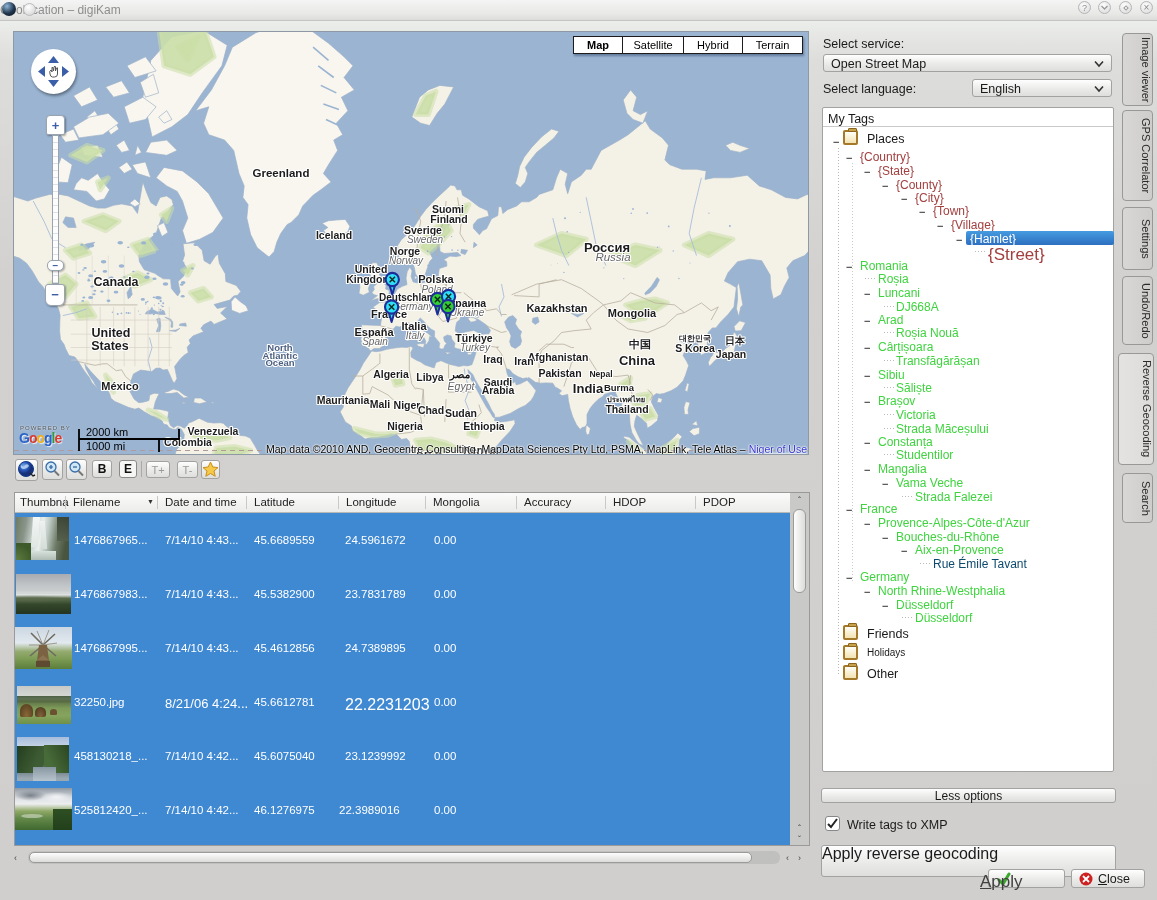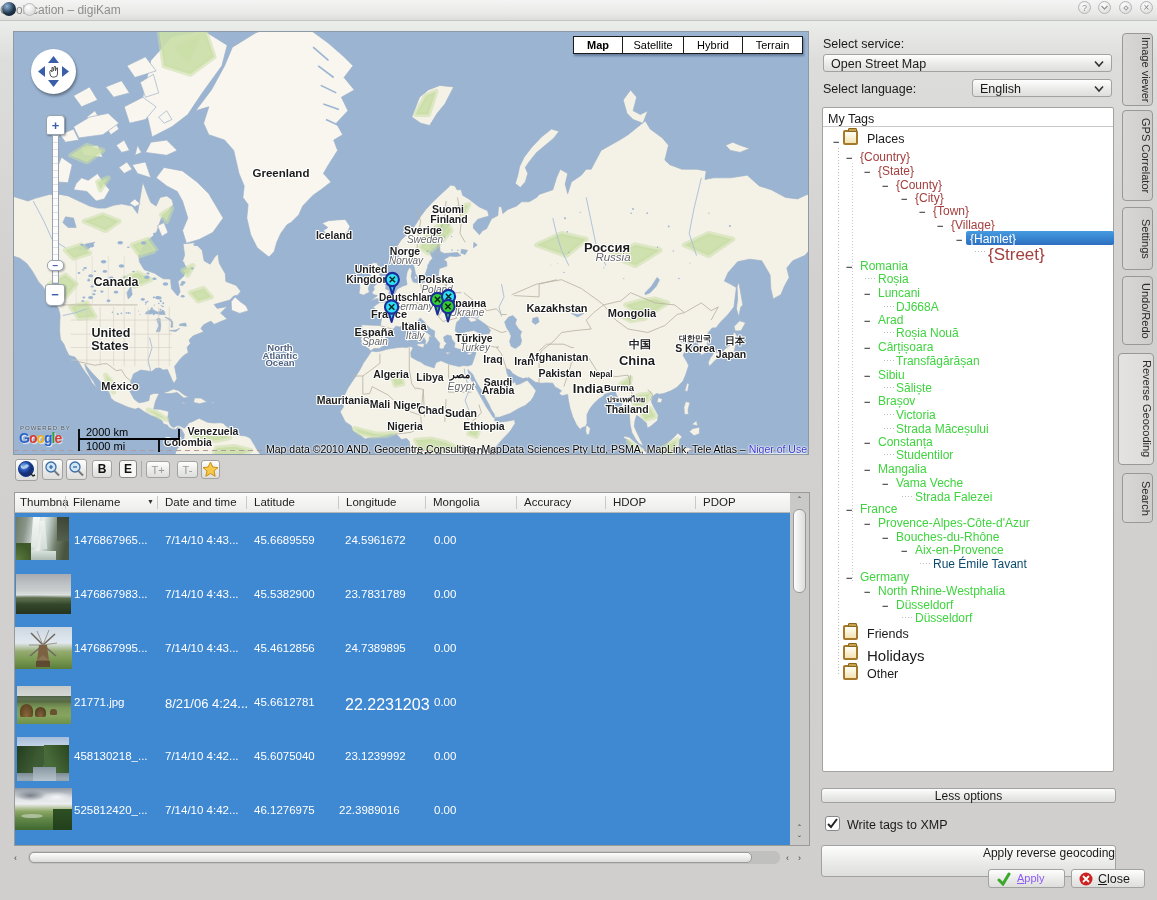--- a/index.html
+++ b/index.html
@@ -528,21 +528,21 @@
     <div style="position:absolute;left:239px;top:149px;font-size:11.5px;color:#fff">45.4612856</div>
     <div style="position:absolute;left:330px;top:149px;font-size:11.5px;color:#fff">24.7389895</div>
     <div style="position:absolute;left:419px;top:149px;font-size:11.5px;color:#fff">0.00</div>
     <div style="position:absolute;left:2px;top:193px;width:54px;height:38px;overflow:hidden">
       <div style="position:absolute;inset:0;background:linear-gradient(#c6c9c6 0%,#d5d7d3 26%,#5d7046 40%,#7d9a58 58%,#86a45e 78%,#6e9048 100%)"></div>
 <div style="position:absolute;left:0;top:26%;width:100%;height:18%;background:linear-gradient(rgba(60,80,50,.9),rgba(90,115,65,.3))"></div>
 <div style="position:absolute;left:6%;top:48%;width:24%;height:34%;background:radial-gradient(ellipse at 50% 90%,#8a6838,#5c4424 75%);border-radius:50% 50% 20% 20%"></div>
 <div style="position:absolute;left:33%;top:54%;width:20%;height:28%;background:radial-gradient(ellipse at 50% 90%,#84633a,#553f22 75%);border-radius:50% 50% 20% 20%"></div>
 <div style="position:absolute;left:62%;top:60%;width:12%;height:16%;background:#6a5230;border-radius:50% 50% 20% 20%"></div>
     </div>
-    <div style="position:absolute;left:59px;top:203px;font-size:11.5px;color:#fff">21771.jpg</div>
+    <div style="position:absolute;left:59px;top:203px;font-size:11.5px;color:#fff">32250.jpg</div>
     <div style="position:absolute;left:150px;top:203px;font-size:13px;color:#fff">8/21/06 4:24...</div>
     <div style="position:absolute;left:239px;top:203px;font-size:11.5px;color:#fff">45.6612781</div>
     <div style="position:absolute;left:330px;top:203px;font-size:16px;color:#fff">22.2231203</div>
     <div style="position:absolute;left:419px;top:203px;font-size:11.5px;color:#fff">0.00</div>
     <div style="position:absolute;left:2px;top:244px;width:52px;height:44px;overflow:hidden">
       <div style="position:absolute;inset:0;background:linear-gradient(#a6bddb 0%,#c3d2e4 20%,#5a7448 34%,#3a5830 56%,#72838c 78%,#9aa8b2 94%)"></div>
 <div style="position:absolute;left:0;top:20%;width:52%;height:62%;background:linear-gradient(115deg,#243d1e,#3e5c34 70%);border-radius:0 0 40% 0"></div>
 <div style="position:absolute;right:0;top:18%;width:48%;height:64%;background:linear-gradient(245deg,#2a451f,#486b3a 70%);border-radius:0 0 0 35%"></div>
 <div style="position:absolute;left:30%;top:68%;width:45%;height:32%;background:linear-gradient(#8797a2,#b8c4cc)"></div>
     </div>
@@ -669,37 +669,37 @@
 <div style="position:absolute;left:864px;top:586px;width:8px;font-size:11px;color:#555;font-weight:bold">−</div>
 <div style="position:absolute;left:896px;top:598px;font-size:12px;color:#3fd43f;white-space:nowrap">Düsseldorf</div>
 <div style="position:absolute;left:882px;top:600px;width:8px;font-size:11px;color:#555;font-weight:bold">−</div>
 <div style="position:absolute;left:915px;top:611px;font-size:12px;color:#3fd43f;white-space:nowrap">Düsseldorf</div>
 <div style="position:absolute;left:902px;top:617px;width:10px;height:1px;background-image:repeating-linear-gradient(to right,#bbb 0 1px,transparent 1px 3px)"></div>
 <div style="position:absolute;left:843px;top:625px;width:15px;height:15px;border:2px solid #a5782a;border-radius:2px;background:linear-gradient(#fffef8,#f3e3b2)"></div>
 <div style="position:absolute;left:848px;top:623px;width:9px;height:4px;background:#c9a04a;border:1px solid #8a651f;border-radius:1px"></div>
 <div style="position:absolute;left:867px;top:627px;font-size:12.5px;color:#1a1a1a">Friends</div>
 <div style="position:absolute;left:843px;top:645px;width:15px;height:15px;border:2px solid #a5782a;border-radius:2px;background:linear-gradient(#fffef8,#f3e3b2)"></div>
 <div style="position:absolute;left:848px;top:643px;width:9px;height:4px;background:#c9a04a;border:1px solid #8a651f;border-radius:1px"></div>
-<div style="position:absolute;left:867px;top:647px;font-size:15px;color:#1a1a1a">Holidays</div>
+<div style="position:absolute;left:867px;top:647px;font-size:10px;color:#1a1a1a">Holidays</div>
 <div style="position:absolute;left:843px;top:665px;width:15px;height:15px;border:2px solid #a5782a;border-radius:2px;background:linear-gradient(#fffef8,#f3e3b2)"></div>
 <div style="position:absolute;left:848px;top:663px;width:9px;height:4px;background:#c9a04a;border:1px solid #8a651f;border-radius:1px"></div>
 <div style="position:absolute;left:867px;top:667px;font-size:12.5px;color:#1a1a1a">Other</div>
 
 <div class="btn" style="position:absolute;left:821px;top:788px;width:295px;height:15px;font-size:12px;text-align:center;line-height:14px;color:#1a1a1a">Less options</div>
 <div style="position:absolute;left:825px;top:816px;width:15px;height:15px;background:#fff;border:1px solid #888;border-radius:3px"></div>
 <svg style="position:absolute;left:825px;top:816px" width="15" height="15">
     <path d="M3,8 L6,11 L12,3" stroke="#222" stroke-width="2" fill="none"></path>
   </svg>
 <div style="position:absolute;left:847px;top:818px;font-size:12.5px;color:#1a1a1a">Write tags to XMP</div>
-<div class="btn" style="position:absolute;left:821px;top:845px;width:295px;height:32px;font-size:12px;text-align:right;line-height:15px;color:#1a1a1a">Apply reverse geocoding</div>
+<div class="btn" style="position:absolute;left:821px;top:845px;width:295px;height:32px;font-size:16px;text-align:left;line-height:15px;color:#1a1a1a">Apply reverse geocoding</div>
 <div class="btn" style="position:absolute;left:988px;top:869px;width:77px;height:19px"></div>
 <svg style="position:absolute;left:997px;top:872px" width="14" height="14">
     <path d="M2,8 L6,12 L12,2" stroke="#3aa82a" stroke-width="3" fill="none" stroke-linecap="round"></path>
   </svg>
-<div style="position:absolute;left:1017px;top:872px;font-size:11px;color:#8b5cf6"><u>A</u>pply</div>
+<div style="position:absolute;left:980px;top:872px;font-size:17px;color:#404040"><u>A</u>pply</div>
 <div class="btn" style="position:absolute;left:1071px;top:869px;width:74px;height:19px"></div>
 <svg style="position:absolute;left:1079px;top:872px" width="14" height="14">
     <circle cx="7" cy="7" r="6.5" fill="#cc2222"></circle>
     <path d="M4,4 L10,10 M4,10 L10,4" stroke="#fff" stroke-width="1.8"></path>
   </svg>
 <div style="position:absolute;left:1098px;top:872px;font-size:12.5px;color:#1a1a1a"><u>C</u>lose</div>
 
 <div class="vtab" style="top:33px;height:73px">Image viewer</div>
 <div class="vtab" style="top:110px;height:91px">GPS Correlator</div>
 <div class="vtab" style="top:207px;height:63px">Settings</div>

